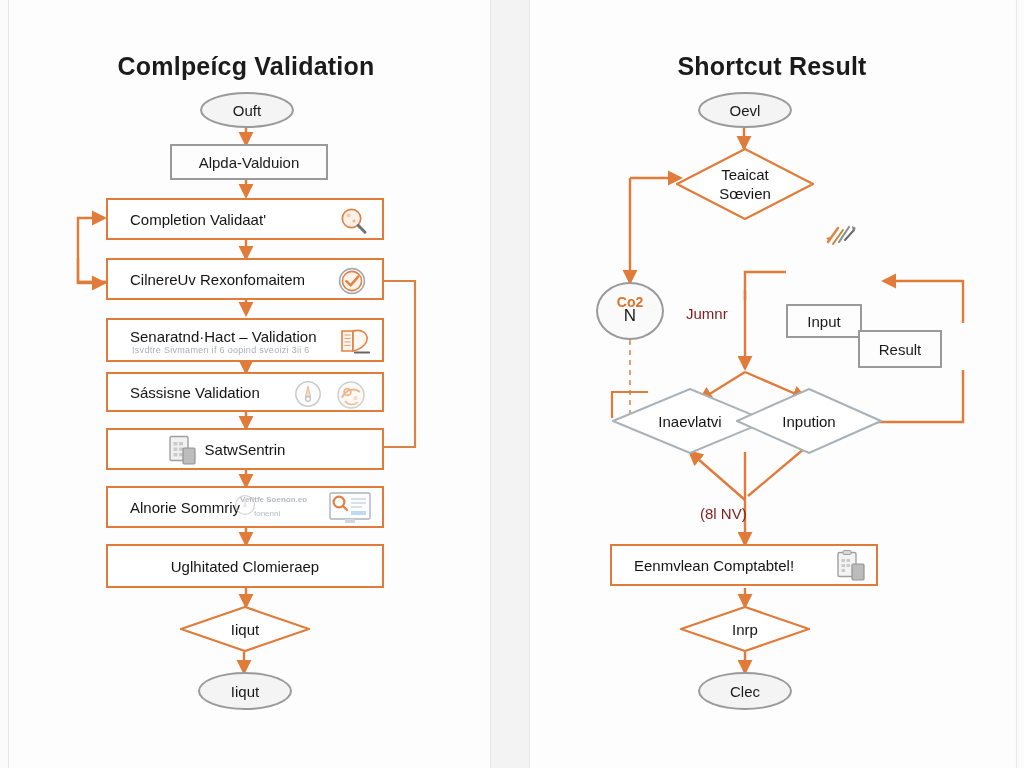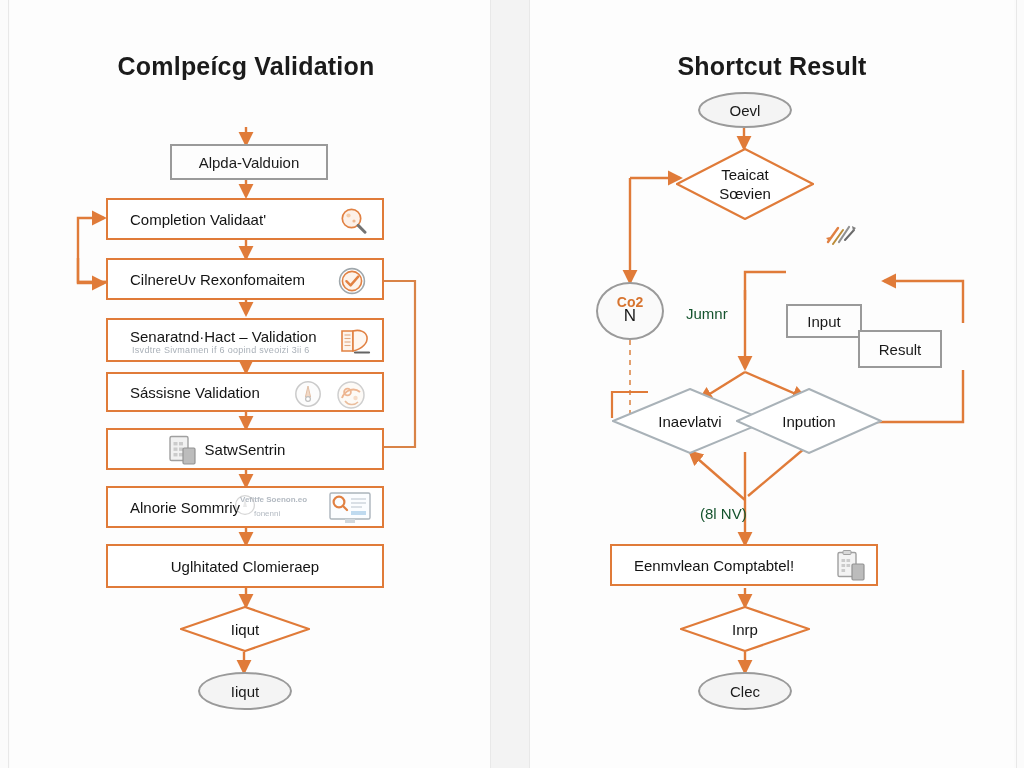--- a/index.html
+++ b/index.html
@@ -129,21 +129,21 @@
   .conn-circle .main {
     font-size: 17px;
     color: #1a1a1a;
     line-height: 18px;
   }
 
   
   .edge-label {
     position: absolute;
     font-size: 15px;
-    color: #14532d;
+    color: #7f1d1d;
     white-space: nowrap;
   }
 
   
   .subcap {
     position: absolute;
     left: 24px;
     bottom: 5px;
     font-size: 9px;
     color: #a9b0b8;
@@ -258,20 +258,23 @@
       <path d="M630,330 L630,418 L672,418"></path>
     </g>
     <g stroke="#e07b39" stroke-width="2.2" fill="none">
       <path d="M612,418 L612,392 L648,392"></path>
       <path d="M695,396 L712,410 L695,424"></path>
     </g>
   </svg>
 
   <div class="panel-title" style="left:0; top:52px; width:492px;">Comlpeícg Validation</div>
 
+  <div class="node term" style="left:200px; top:92px; width:94px; height:36px;">
+    <span class="label">Ouft</span>
+  </div>
 
   <div class="node box-grey" style="left:170px; top:144px; width:158px; height:36px;">
     <span class="label">Alpda-Valduion</span>
   </div>
 
   <div class="node box-orange" style="left:106px; top:198px; width:278px; height:42px;">
     <span class="label">Completion Validaat'</span>
     <svg class="icon" style="right:12px; top:6px;" width="32" height="32" viewBox="0 0 32 32">
       <circle cx="13.5" cy="12.5" r="9.2" fill="#fdf1e8" stroke="#e07b39" stroke-width="1.7"></circle>
       <circle cx="10.5" cy="9.5" r="2.1" fill="#f6cba6"></circle>

